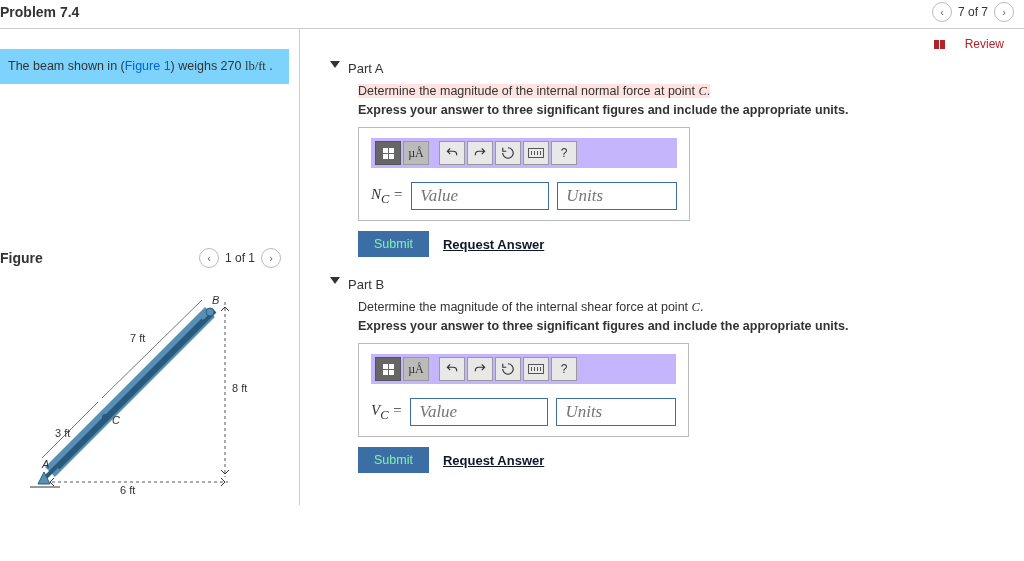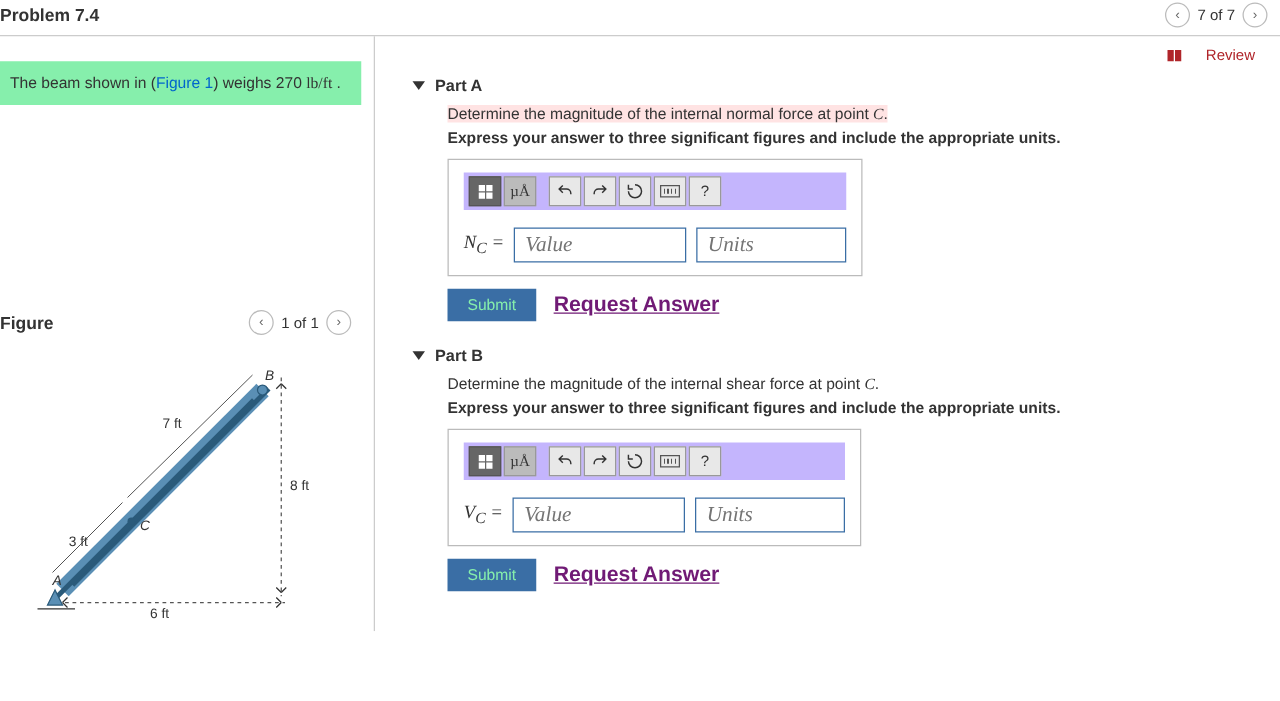--- a/index.html
+++ b/index.html
@@ -13,30 +13,30 @@
 
   .content { display: flex; }
   .left-col { width: 300px; border-right: 1px solid #ccc; padding: 20px 10px 0 0; position: relative; }
   .right-col { flex: 1; padding: 8px 20px 0 30px; }
 
   .review-row { display: flex; justify-content: flex-end; align-items: center; gap: 20px; margin-bottom: 8px; }
   .review-icon { display:inline-flex; gap:1px;}
   .review-icon span{ width:5px; height:9px; background:#b0252a; display:inline-block;}
   .review-link { color:#b0252a; font-size:12px; cursor:pointer;}
 
-  .problem-text { background:#86efac; padding: 10px 8px; font-size: 12.5px; color:#333; margin-bottom: 160px;}
+  .problem-text { background:#7dd3fc; padding: 10px 8px; font-size: 12.5px; color:#333; margin-bottom: 160px;}
   .problem-text .fig-link { color:#0066cc; cursor:pointer; }
   .lbft { font-family: Georgia, 'Times New Roman', serif; }
 
   .figure-header { display:flex; justify-content:space-between; align-items:center; padding: 4px 8px 4px 0; }
   .figure-title { font-weight:bold; font-size:14px; }
   .figure-nav { display:flex; align-items:center; gap:6px;}
   .figure-img { padding: 10px 0 0 10px; }
 
-  .part-header { display:flex; align-items:center; gap:8px; font-weight:bold; margin: 10px 0 8px 0; font-size:13px; cursor:pointer;}
+  .part-header { display:flex; gap:8px; font-weight:normal; margin: 10px 0 8px 0; font-size:13px; cursor:pointer;}
   .caret { width:0;height:0;border-left:5px solid transparent;border-right:5px solid transparent;border-top:7px solid #333;}
   .part-body { padding-left: 28px; margin-bottom: 20px; }
 
   .prompt-line { font-size:12.5px; margin-bottom:4px; }
   .prompt-hl { background:#ffe3e3; display:inline;margin-top:10px; }
   .prompt-var { font-style: italic; font-family: Georgia, 'Times New Roman', serif; }
   .prompt-bold { font-weight:bold; font-size:12.5px; margin-bottom:10px; }
 
   .answer-box { border:1px solid #bbb; padding:10px 12px; display:inline-block; }
   .toolbar { display:flex; align-items:center; gap:2px; background:#c4b5fd; padding:3px 4px; }
@@ -51,21 +51,21 @@
   .keyboard-rect::after{content:"";position:absolute;left:2px;right:2px;top:2px;bottom:2px;background:repeating-linear-gradient(90deg,#555 0 1px,transparent 1px 3px);}
 
   .input-row { display:flex; align-items:center; gap:8px; margin-top:14px; }
   .var-label { font-style: italic; font-family: Georgia,'Times New Roman',serif; font-size:15px; }
   .val-input, .unit-input { height:28px; border:1px solid #3a6ea5; background:#fff; font-family: Georgia,'Times New Roman',serif; font-style: italic; font-size:17px; color:#888; padding:0 8px; }
   .val-input { width:138px; }
   .unit-input { width:120px; }
 
   .submit-row { display:flex; align-items:center; gap:14px; margin-top:10px;}
   .submit-btn { background:#3a6ea5; color:#86efac; padding:6px 16px; font-size:12.5px; border:none; cursor:pointer;}
-  .req-link { color:#701a75; font-size:17px; font-weight:bold; text-decoration:underline; cursor:pointer;}
+  .req-link { color:#0f172a; font-size:13px; font-weight:bold; text-decoration:underline; cursor:pointer;}
 </style>
 </head>
 <body>
 
 <div class="topbar">
   <div class="problem-title">Problem 7.4</div>
   <div class="nav-group">
     <div class="nav-circle">‹</div>
     <div class="nav-text">7 of 7</div>
     <div class="nav-circle">›</div>

